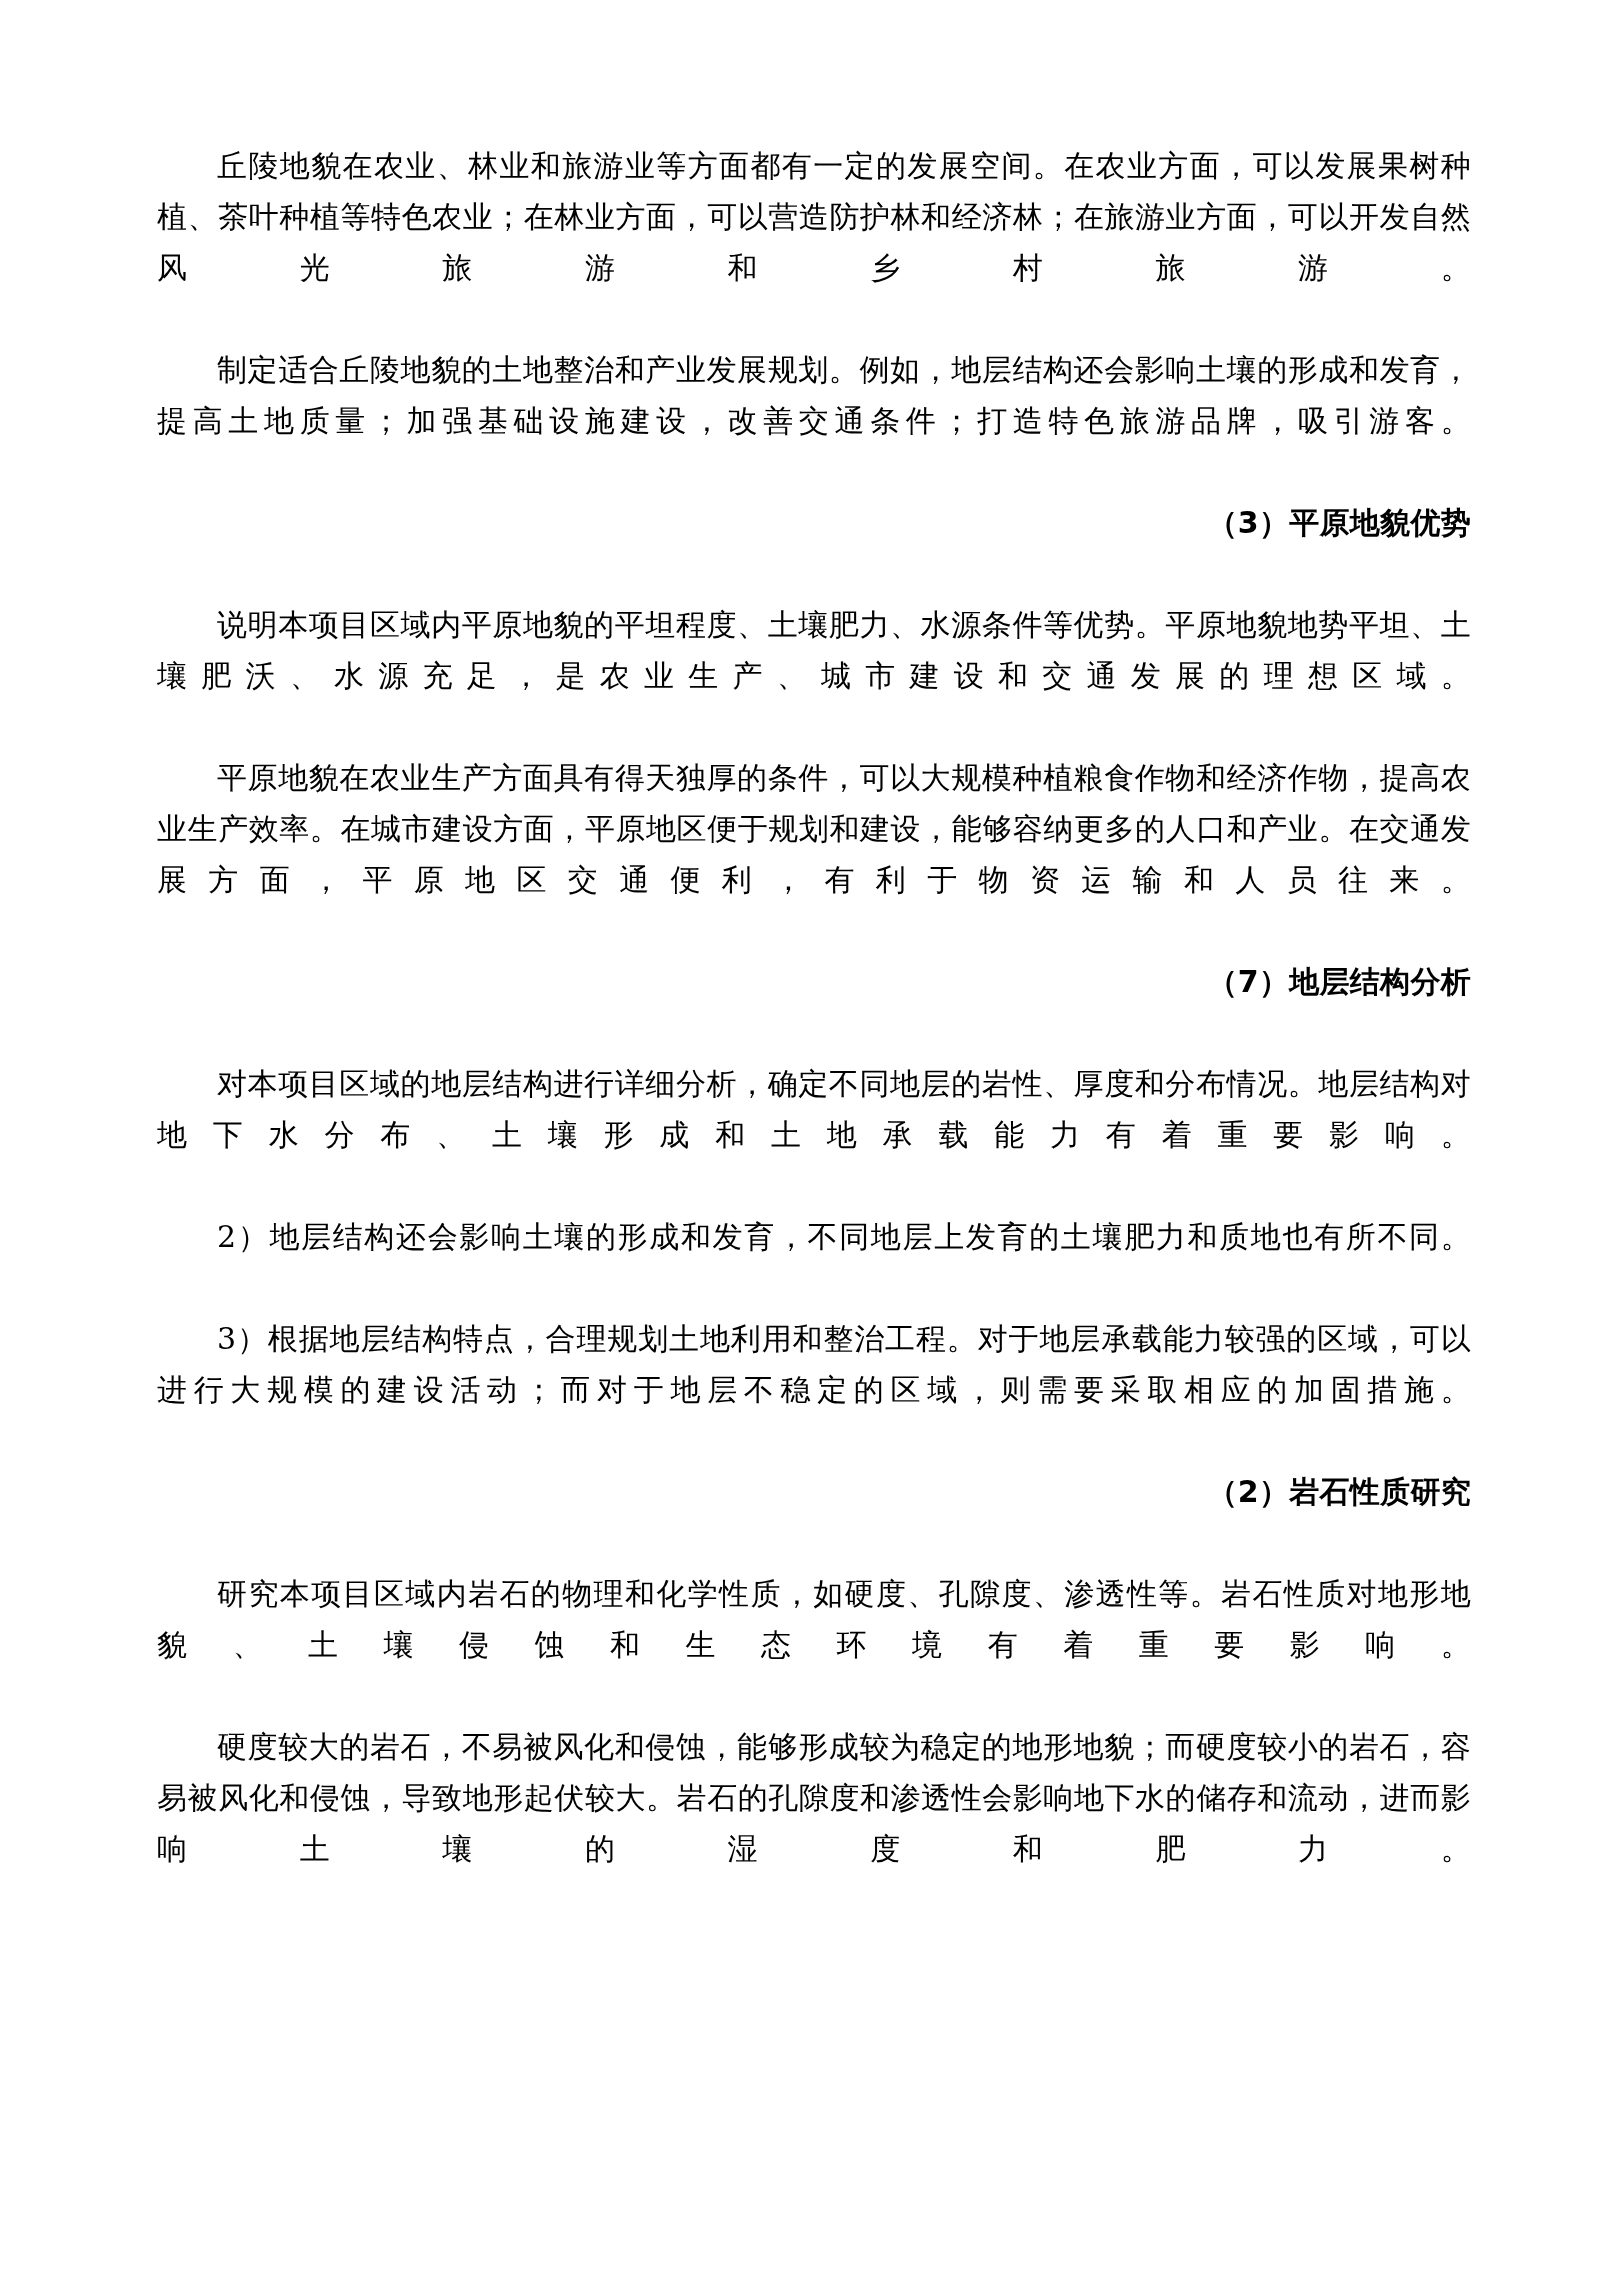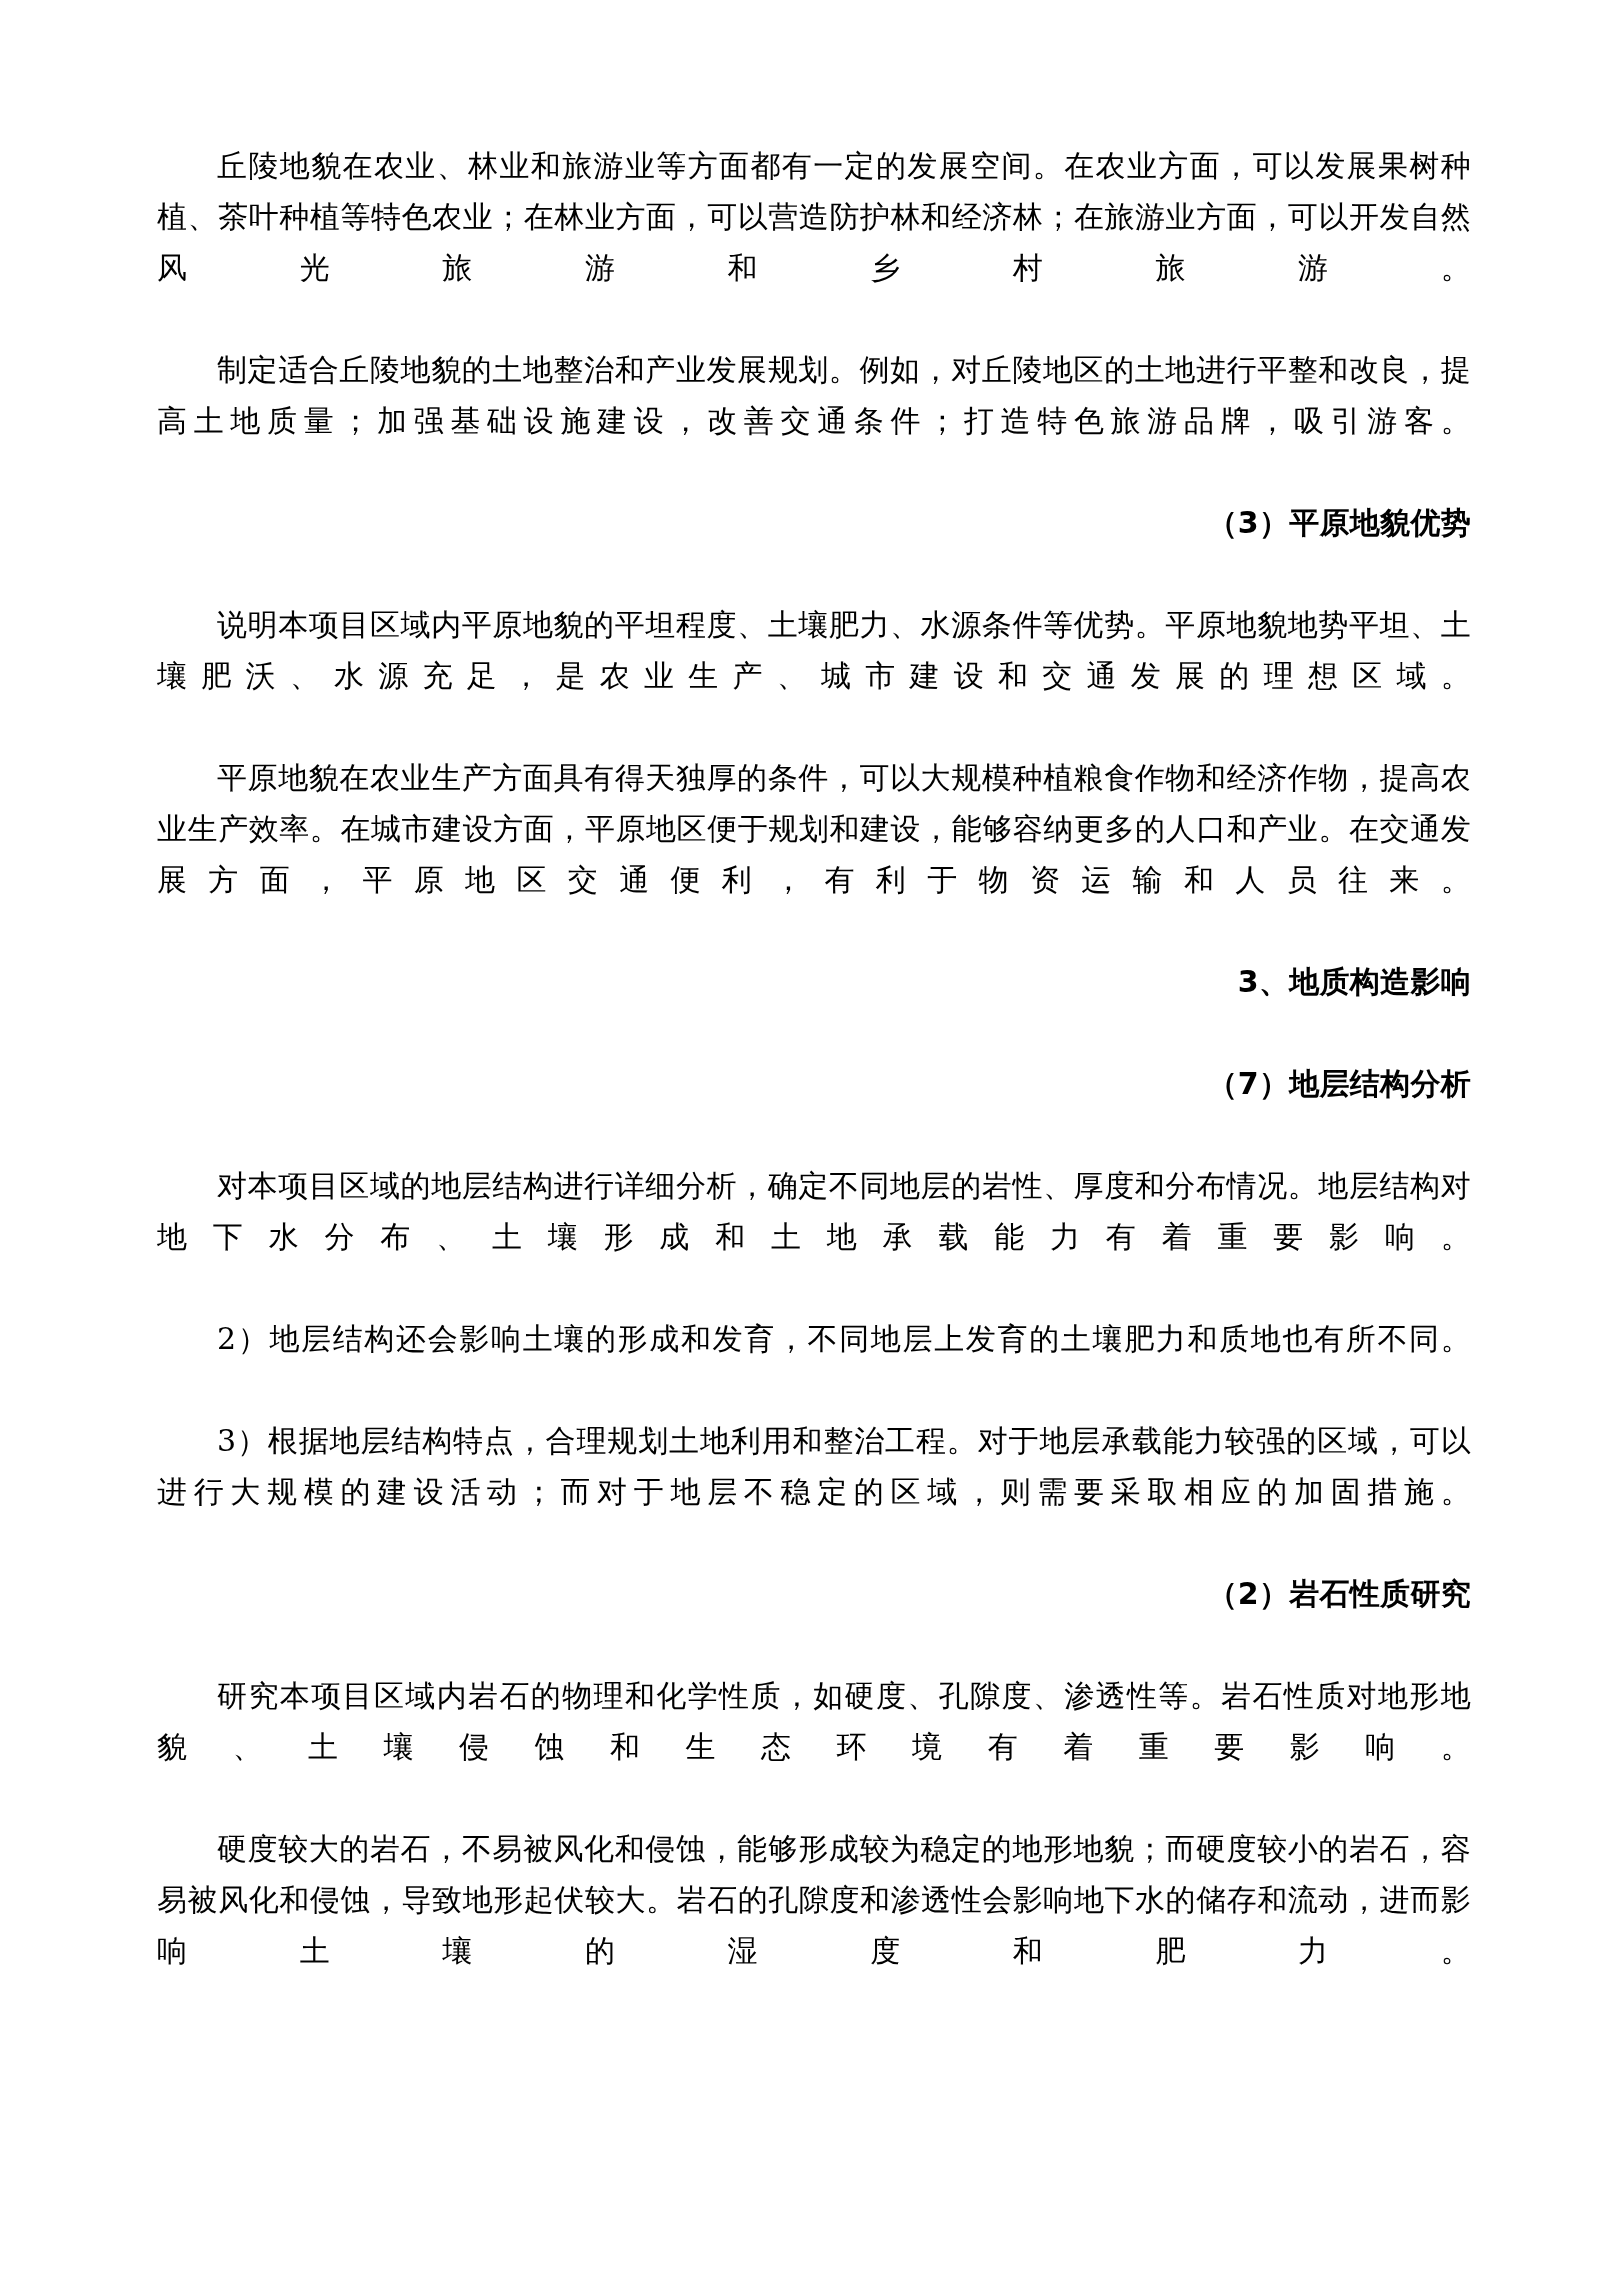--- a/index.html
+++ b/index.html
@@ -61,30 +61,29 @@
   }
 </style>
 </head>
 <body>
 
 <div class="page">
   <div class="content">
 
     <p class="para">丘陵地貌在农业、林业和旅游业等方面都有一定的发展空间。在农业方面，可以发展果树种植、茶叶种植等特色农业；在林业方面，可以营造防护林和经济林；在旅游业方面，可以开发自然风光旅游和乡村旅游。</p>
 
-    <p class="para">制定适合丘陵地貌的土地整治和产业发展规划。例如，对丘陵地区的土地进行平整和改良，提高土地质量；加强基础设施建设，改善交通条件；打造特色旅游品牌，吸引游客。</p>
+    <p class="para">制定适合丘陵地貌的土地整治和产业发展规划。例如，地层结构还会影响土壤的形成和发育，提高土地质量；加强基础设施建设，改善交通条件；打造特色旅游品牌，吸引游客。</p>
 
     <p class="heading sub">（3）平原地貌优势</p>
 
     <p class="para">说明本项目区域内平原地貌的平坦程度、土壤肥力、水源条件等优势。平原地貌地势平坦、土壤肥沃、水源充足，是农业生产、城市建设和交通发展的理想区域。</p>
 
     <p class="para">平原地貌在农业生产方面具有得天独厚的条件，可以大规模种植粮食作物和经济作物，提高农业生产效率。在城市建设方面，平原地区便于规划和建设，能够容纳更多的人口和产业。在交通发展方面，平原地区交通便利，有利于物资运输和人员往来。</p>
 
 
-    <p class="heading">3、地质构造影响</p>
 
     <p class="heading sub">（7）地层结构分析</p>
 
     <p class="para">对本项目区域的地层结构进行详细分析，确定不同地层的岩性、厚度和分布情况。地层结构对地下水分布、土壤形成和土地承载能力有着重要影响。</p>
 
 
     <p class="para">2）地层结构还会影响土壤的形成和发育，不同地层上发育的土壤肥力和质地也有所不同。</p>
 
     <p class="para">3）根据地层结构特点，合理规划土地利用和整治工程。对于地层承载能力较强的区域，可以进行大规模的建设活动；而对于地层不稳定的区域，则需要采取相应的加固措施。</p>
 

